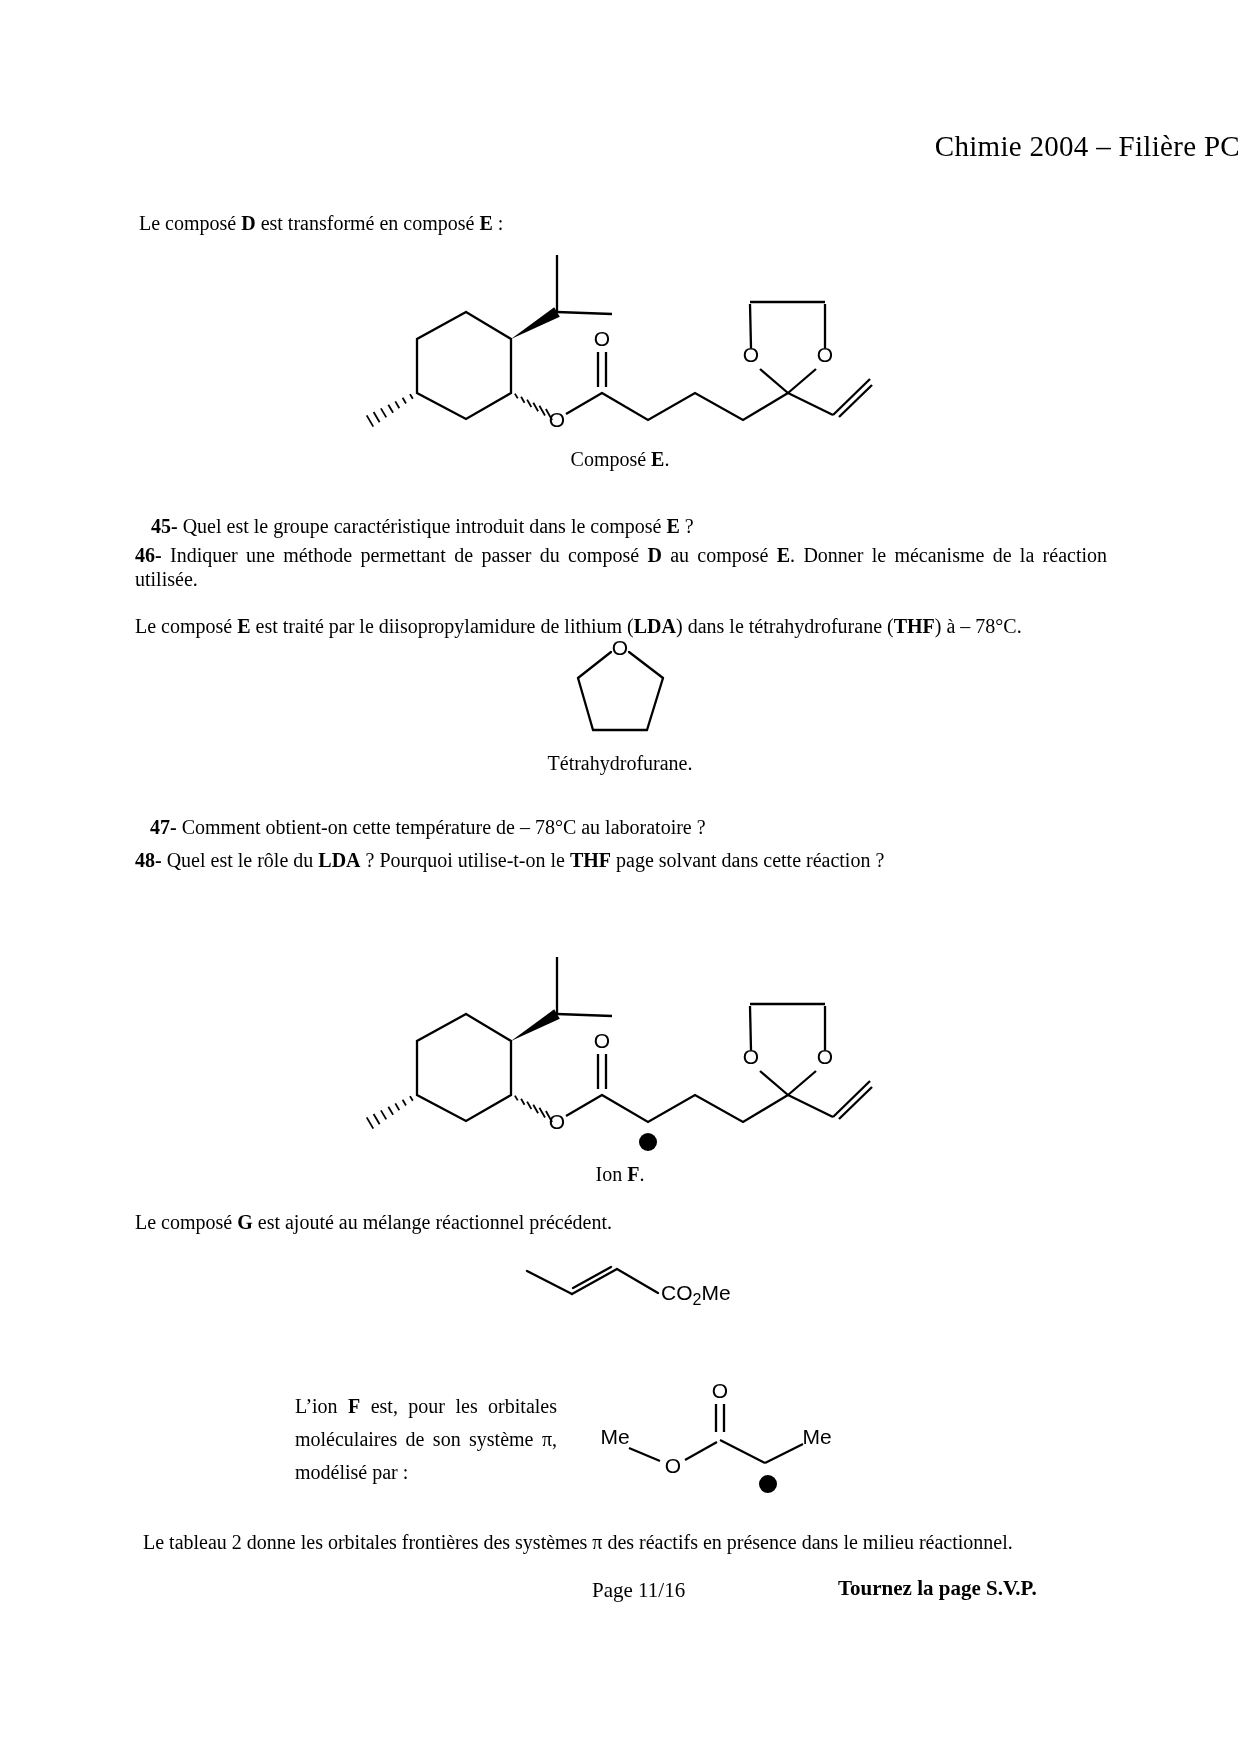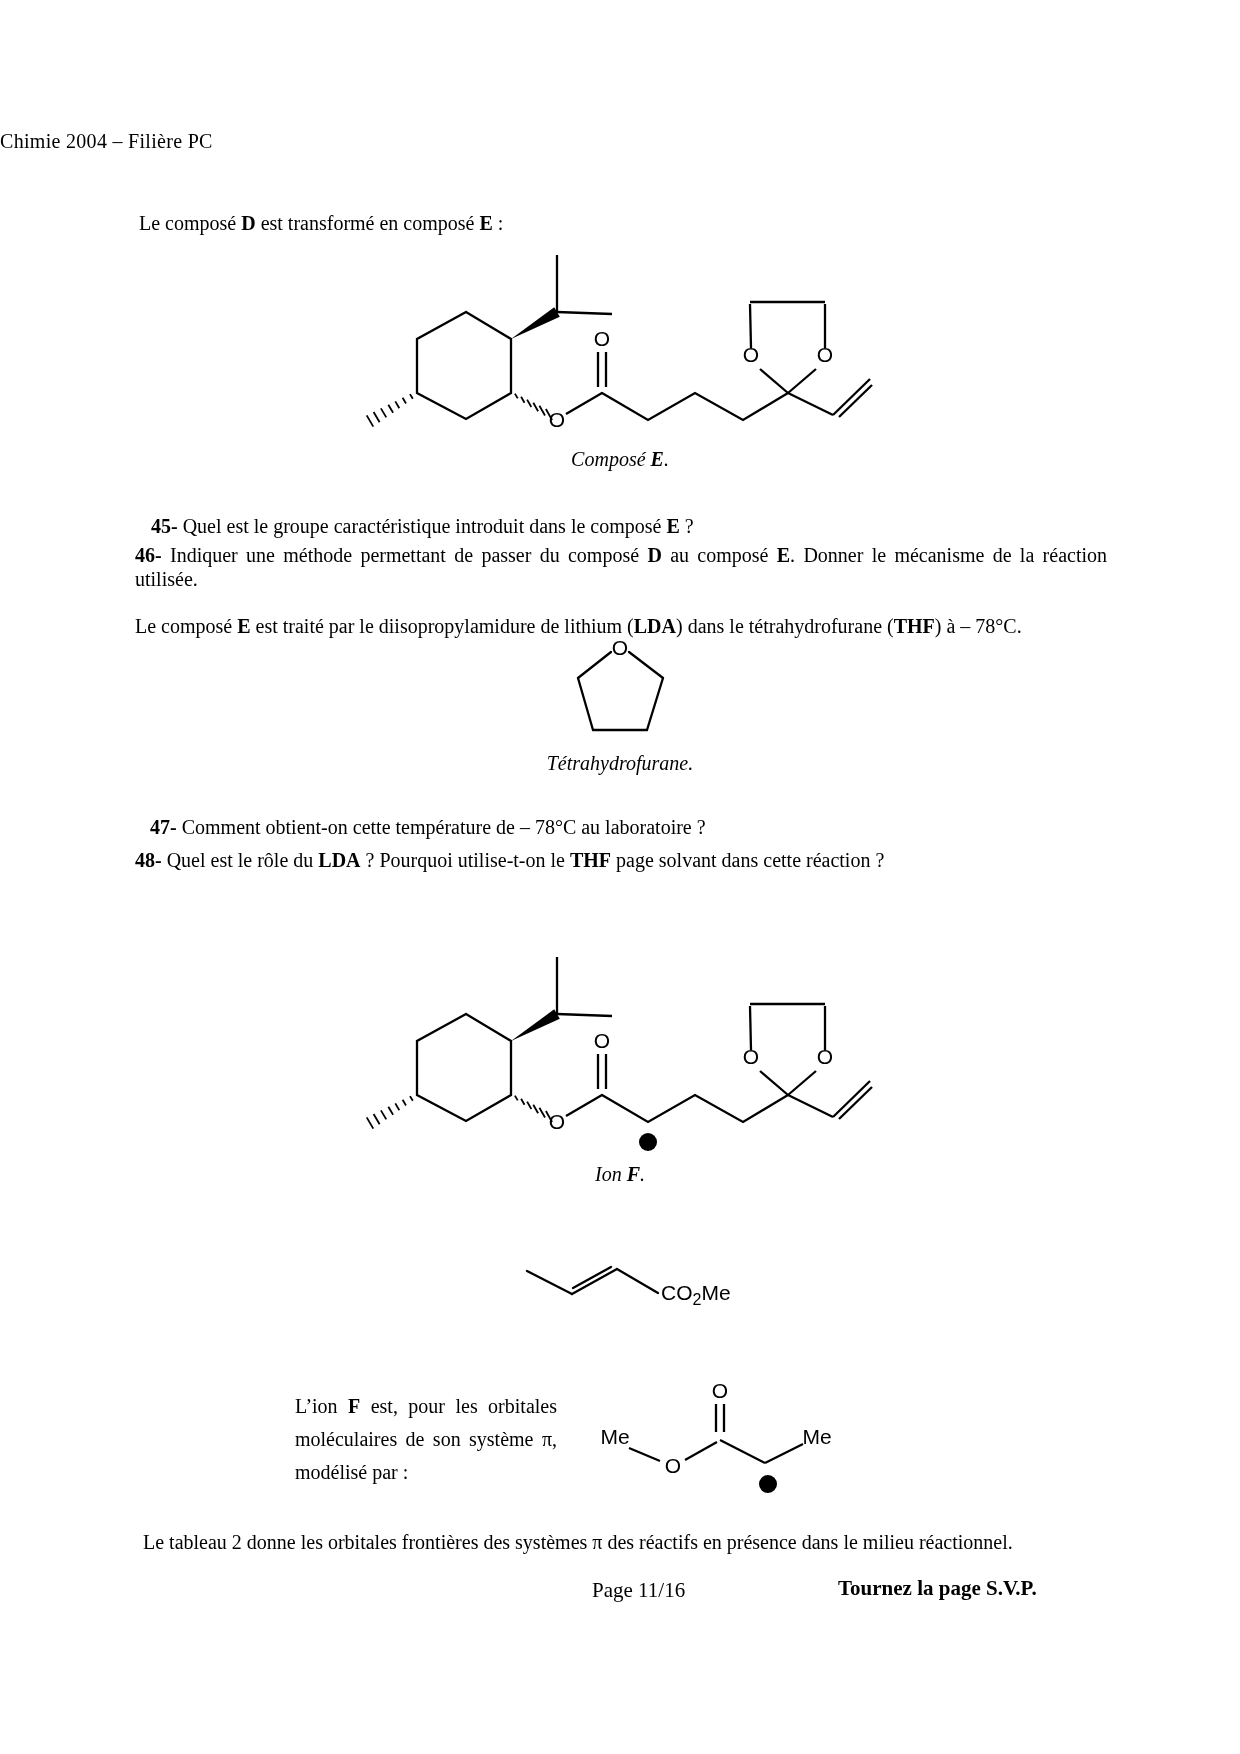--- a/index.html
+++ b/index.html
@@ -5,22 +5,22 @@
   html,body{margin:0;padding:0;background:#e8e8e8;}
   .page{
     position:relative;width:1240px;height:1754px;background:#ffffff;
     font-family:"Liberation Serif","DejaVu Serif",serif;color:#000;
     margin:0 auto;overflow:hidden;
   }
   .abs{position:absolute;}
   .para{font-size:20px;line-height:24px;}
   .just{text-align:justify;width:972px;}
   .nowrap{white-space:nowrap;}
-  .caption{width:1240px;text-align:center;font-size:20px;font-style:italic;}
-  .title{width:1240px;text-align:left;font-size:20px;letter-spacing:.3px;}
+  .caption{width:1240px;text-align:center;font-size:20px;}
+  .title{width:1240px;text-align:right;font-size:29px;letter-spacing:.3px;}
   b{font-weight:bold;}
   svg text{font-family:"Liberation Sans","DejaVu Sans",sans-serif;fill:#000;}
   svg line,svg path,svg polyline{stroke:#000;fill:none;}
   .footer-page{font-size:21px;}
   .footer-turn{font-size:21px;font-weight:bold;}
   .modeltext{font-size:20px;line-height:33px;width:262px;text-align:justify;}
 </style>
 </head>
 <body>
 
@@ -159,20 +159,21 @@
     </g>
     <g stroke-width="2.3">
       <line x1="488" y1="168" x2="533" y2="190"></line>
       <line x1="533" y1="190" x2="570" y2="154"></line>
       <line x1="539" y1="192" x2="572" y2="160"></line>
     </g>
   </svg>
 
   <div class="abs caption" style="top:1163px;left:0;"><span>Ion </span><b>F</b><span>.</span></div>
 
+  <p class="abs para nowrap" style="top:1210px;left:135px;margin:0;"><span>Le composé </span><b>G</b><span> est ajouté au mélange réactionnel précédent.</span></p>
 
   <svg class="abs" style="top:1243px;left:500px;" width="260" height="75" viewBox="0 0 260 75">
     <g stroke-width="2.3" stroke-linecap="round">
       <line x1="27" y1="28" x2="72" y2="51"></line>
       <line x1="72" y1="51" x2="117" y2="26"></line>
       <line x1="73" y1="45" x2="111" y2="24"></line>
       <line x1="117" y1="26" x2="158" y2="50"></line>
     </g>
     <text x="161" y="57" font-size="21"><tspan>CO</tspan><tspan font-size="16" dy="5">2</tspan><tspan dy="-5">Me</tspan></text>
   </svg>

